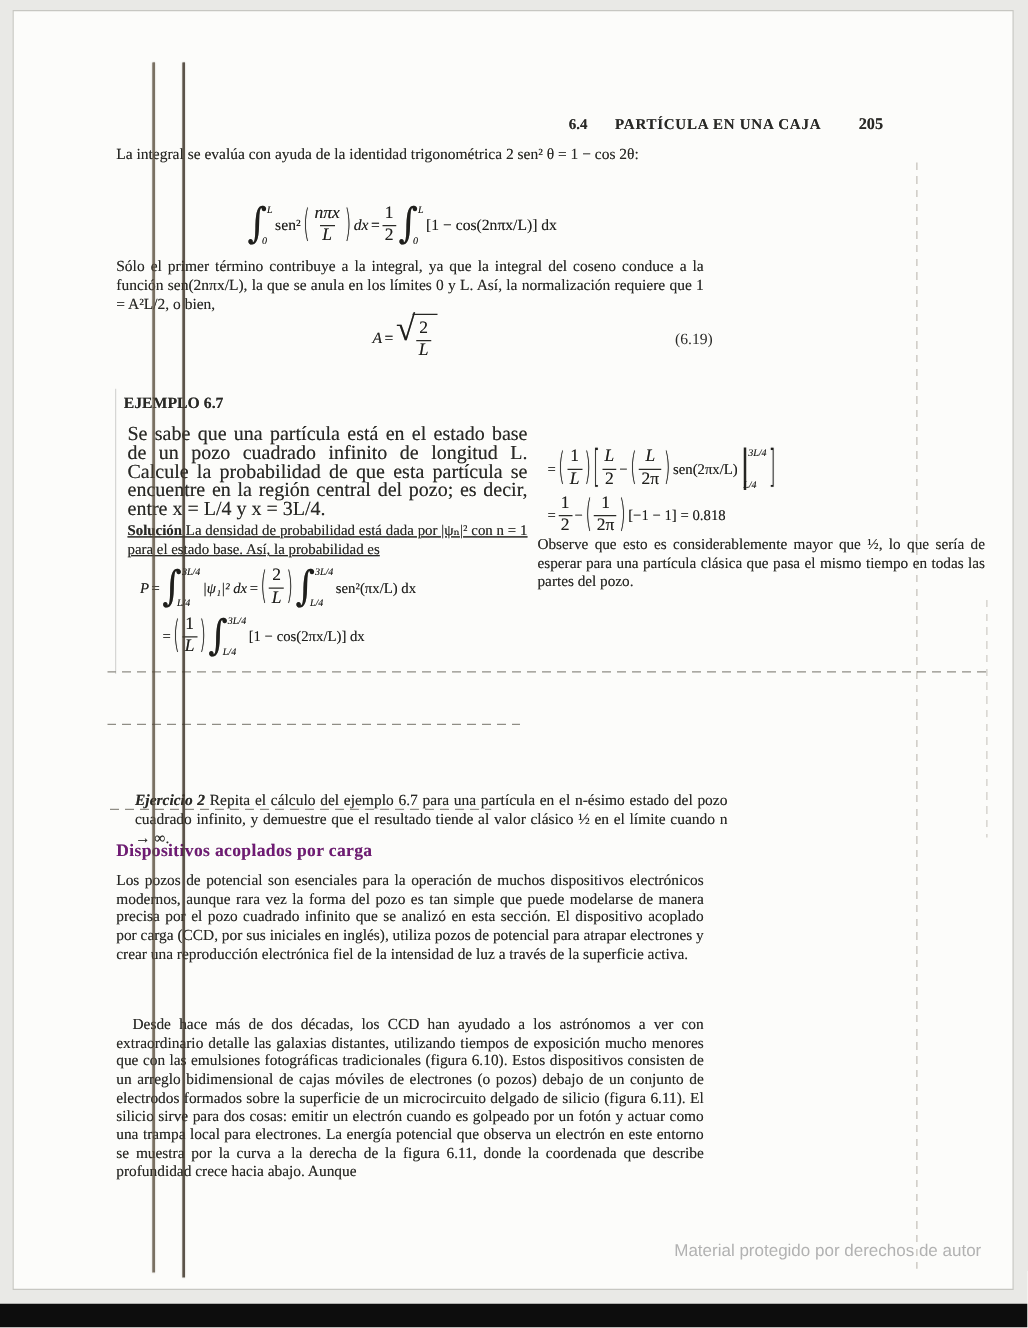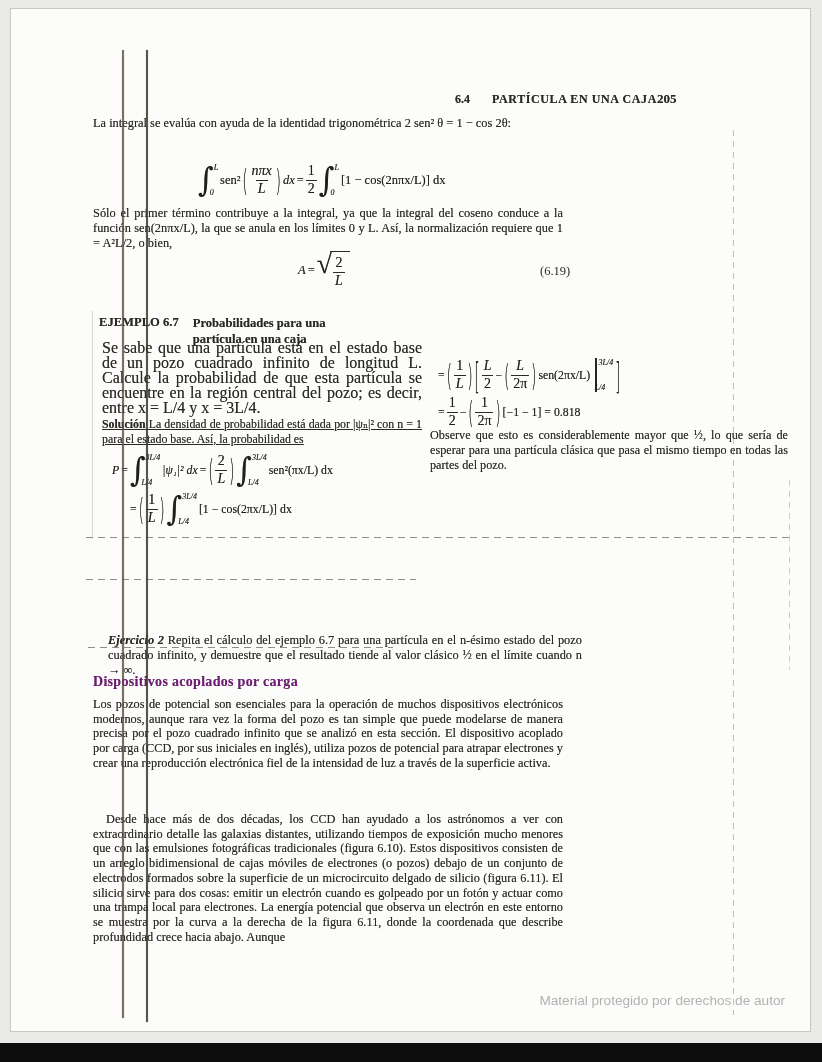--- a/index.html
+++ b/index.html
@@ -16,21 +16,21 @@
   .abs{position:absolute;}
   .txt{
     font-size:12.4px;line-height:15.1px;text-align:justify;
     text-shadow:0 0 .5px rgba(35,35,30,.55);
   }
   .it{font-style:italic;}
   
   .hdr{display:flex;align-items:flex-end;font-weight:bold;text-shadow:0 0 .5px rgba(0,0,0,.5);}
   .hdr .sec{font-size:12px;}
   .hdr .ttl{font-size:12px;letter-spacing:.6px;margin-left:22px;}
-  .hdr .pg{font-size:13px;}
+  .hdr .pg{font-size:13px;margin-left:30px;}
   
   .math{display:flex;align-items:center;white-space:nowrap;gap:2px;
         font-size:12.5px;color:#1f1f1c;text-shadow:0 0 .4px rgba(0,0,0,.5);}
   .frac{display:inline-flex;flex-direction:column;align-items:center;
         font-size:14px;line-height:1.15;}
   .frac .den{border-top:1px solid #2a2a27;padding:0 2px;}
   .frac .num{padding:0 2px;}
   .integral{display:inline-flex;align-items:center;}
   .int-sign{font-size:30px;line-height:1;display:inline-block;transform:scaleY(1.1);
             font-family:"DejaVu Serif",serif;}
@@ -116,22 +116,20 @@
         </span>
       </span>
     </span>
 </div>
 <div class="abs" style="left:540px;top:264px;font-size:12.5px;">(6.19)</div>
 
 <div class="abs" style="left:92px;top:311px;width:1px;height:228px;background:rgba(0,0,0,.15);"></div>
 
 <div class="abs exh" style="left:99px;top:315px;">
   <span>EJEMPLO 6.7</span>
-  <span class="exttl"><span>Probabilidades para una</span><br>
-  <span>partícula en una caja</span></span>
 </div>
 
 <p class="abs txt" style="left:102px;top:340px;width:320px;margin:0;font-size:16px;">Se sabe que una partícula está en el estado base de un pozo cuadrado infinito de longitud L. Calcule la probabilidad de que esta partícula se encuentre en la región central del pozo; es decir, entre x = L/4 y x = 3L/4.</p>
 <p class="abs txt" style="left:102px;top:417px;width:320px;margin:0;font-size:11.9px;text-decoration:underline;"><b>Solución</b><span>  La densidad de probabilidad está dada por |ψₙ|² con n = 1 para el estado base. Así, la probabilidad es</span></p>
 
 <div class="abs math" style="left:112px;top:449px;height:42px;font-size:11.8px;">
   <span class="it">P</span>
   <span>=</span>
   <span class="integral">
       <span class="int-sign">∫</span>

